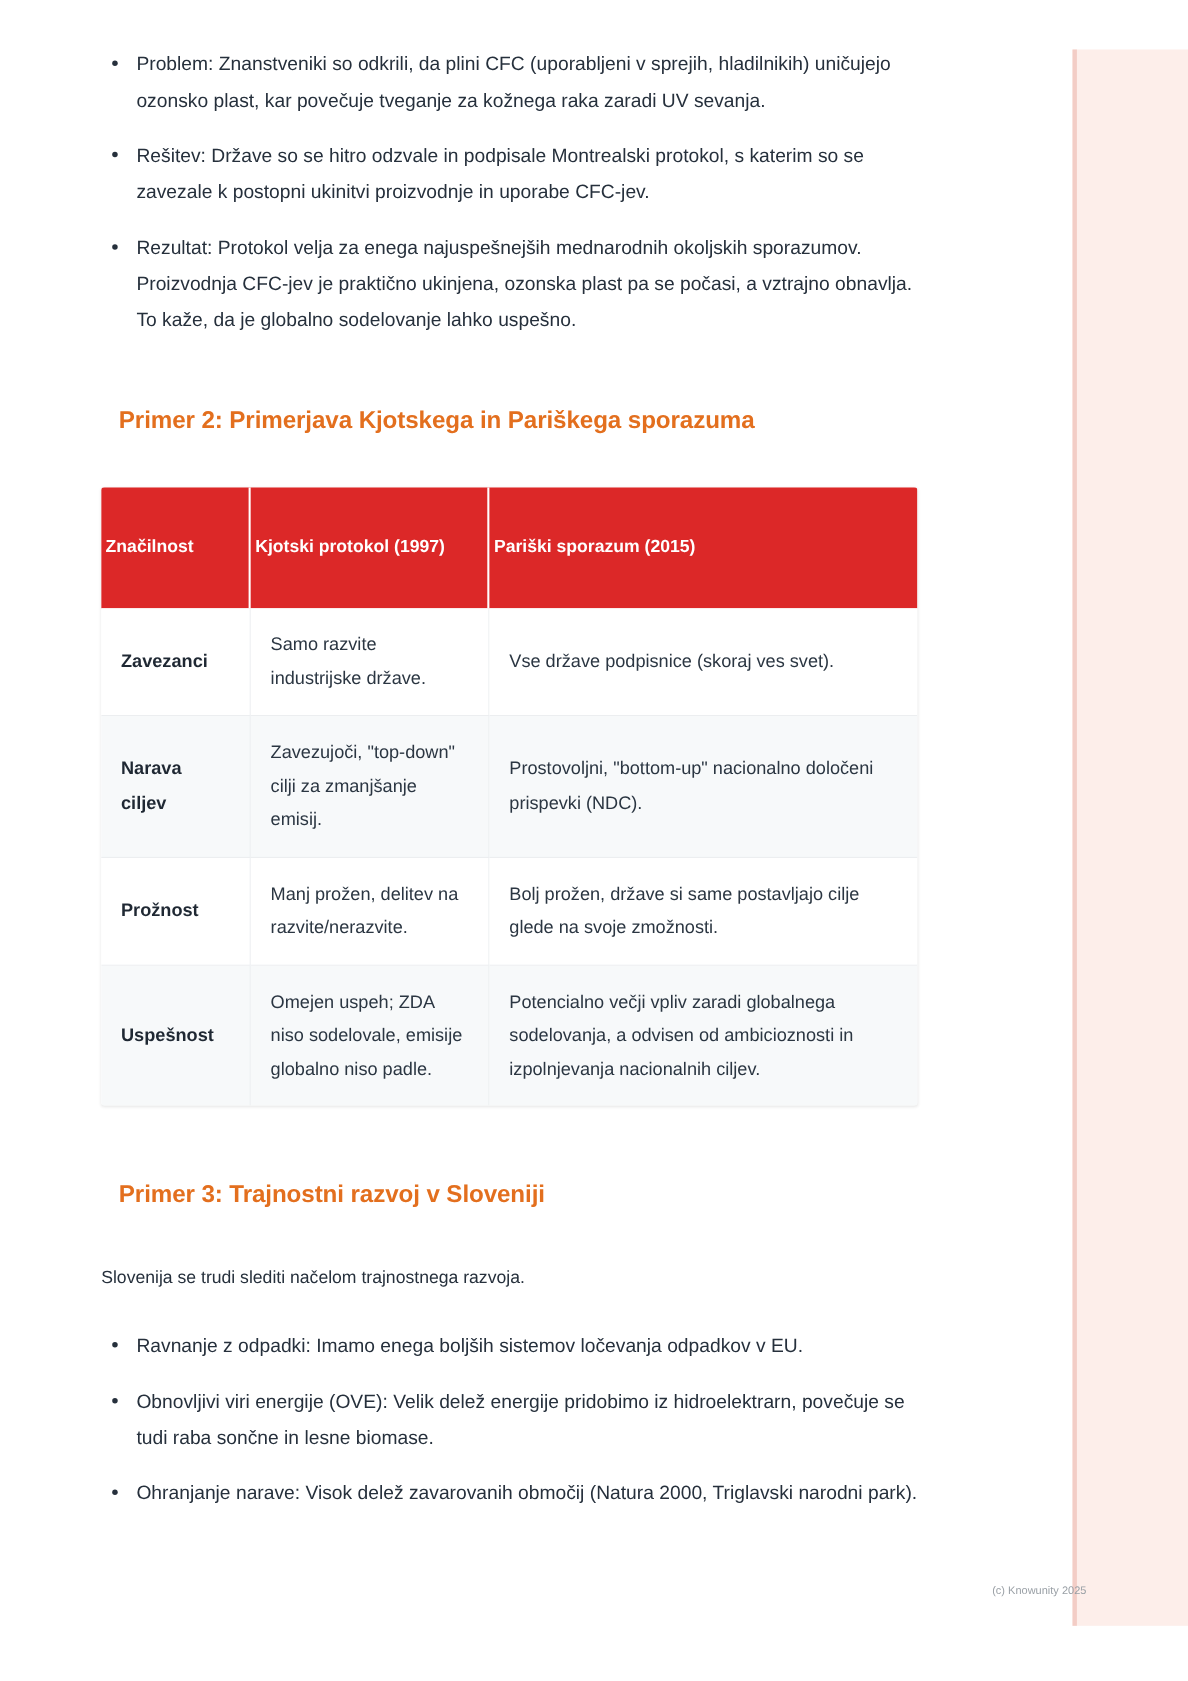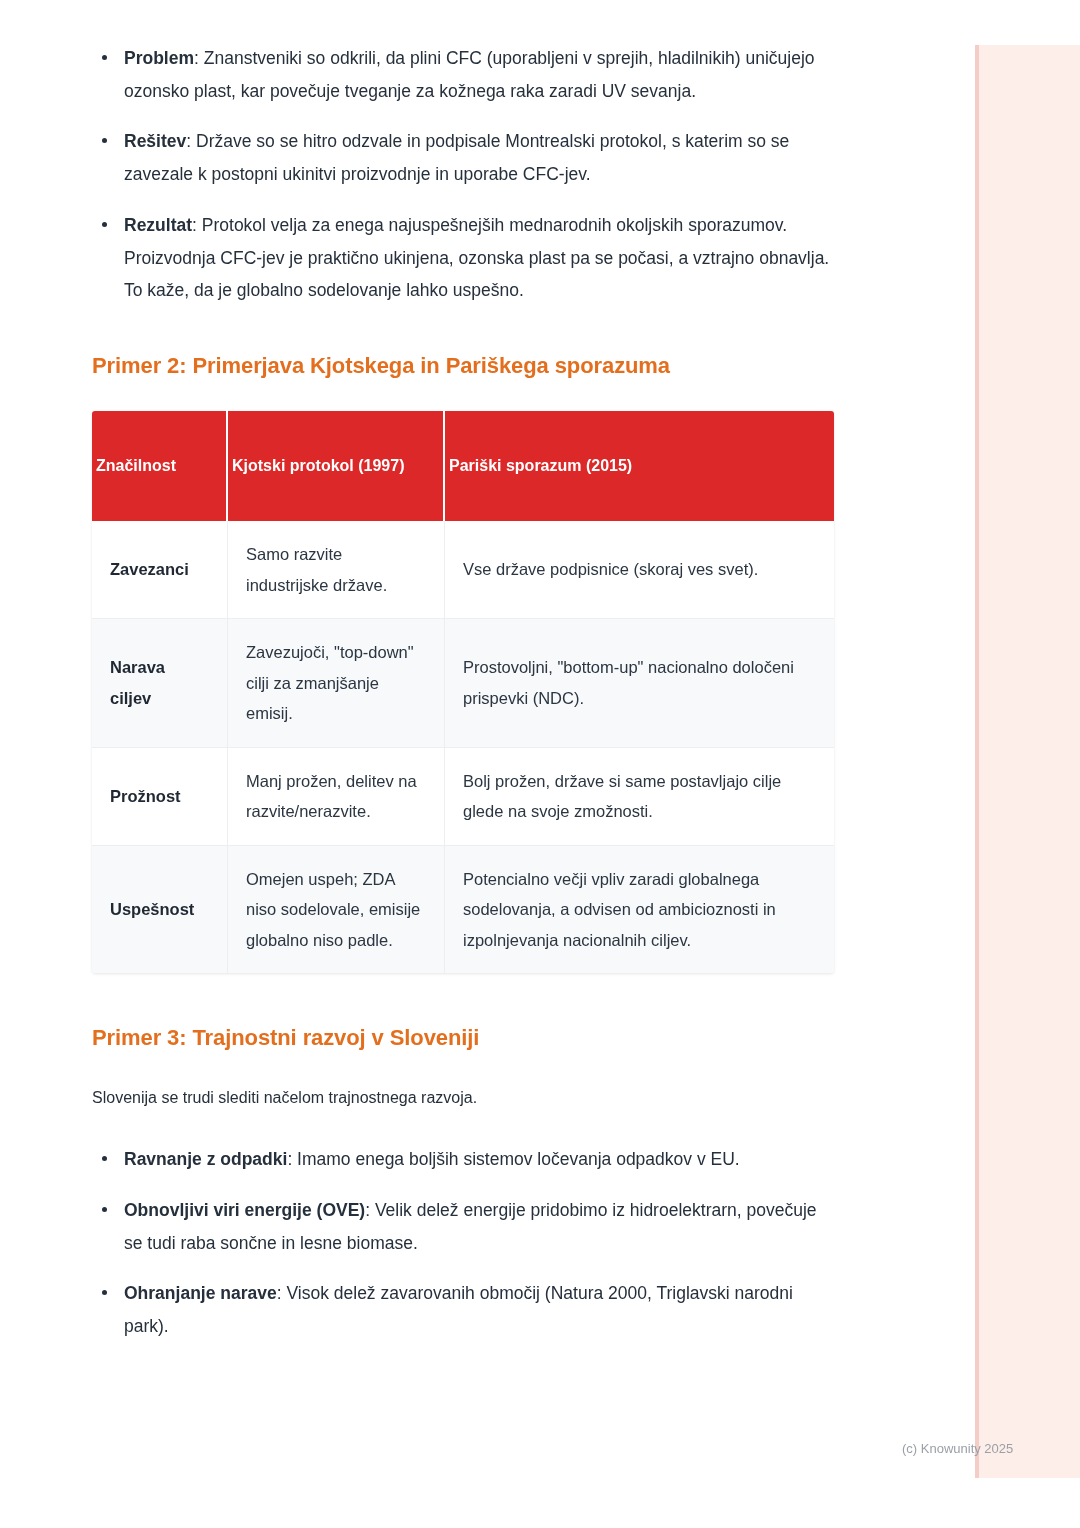--- a/index.html
+++ b/index.html
@@ -53,28 +53,28 @@
   ul.bullets > li:last-child { margin-bottom: 0; }
   ul.bullets > li .dot {
     position: absolute;
     left: 10px;
     top: 13px;
     width: 5px;
     height: 5px;
     border-radius: 50%;
     background: #26303c;
   }
-  .lead { font-weight: bold; text-align: right; }
+  .lead { font-weight: normal; text-align: right; }
 
   
   h2.section-heading {
     font-size: 22px;
     font-weight: bold;
     color: #e36f1e;
-    margin: 0;
+    margin: 16px;
     letter-spacing: -0.1px;
   }
 
   
   p.para {
     font-size: 16px;
     line-height: 1.87;
     margin: 0;
     color: #26303c;
   }
@@ -123,21 +123,21 @@
   table.compare tbody td.rowhead {
     font-weight: bold;
     color: #1f2833;
   }
 
   
   #watermark {
     position: absolute;
     left: 902px;
     top: 1441px;
-    font-size: 13px;
+    font-size: 10px;
     color: #9aa0a6;
     white-space: nowrap;
     z-index: 5;
   }
 
   
   .gap-after-list { height: 46px; }
   .gap-after-h2   { height: 32px; }
   .gap-after-table{ height: 52px; }
   .gap-after-para { height: 30px; }

